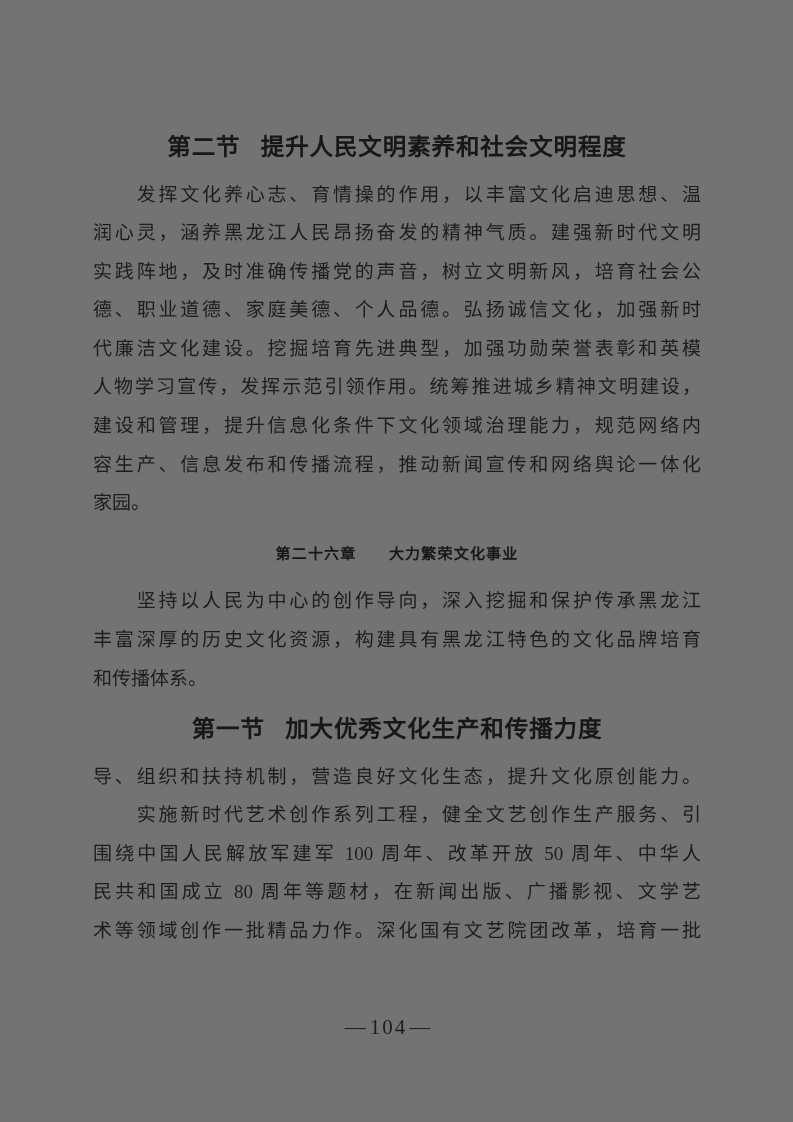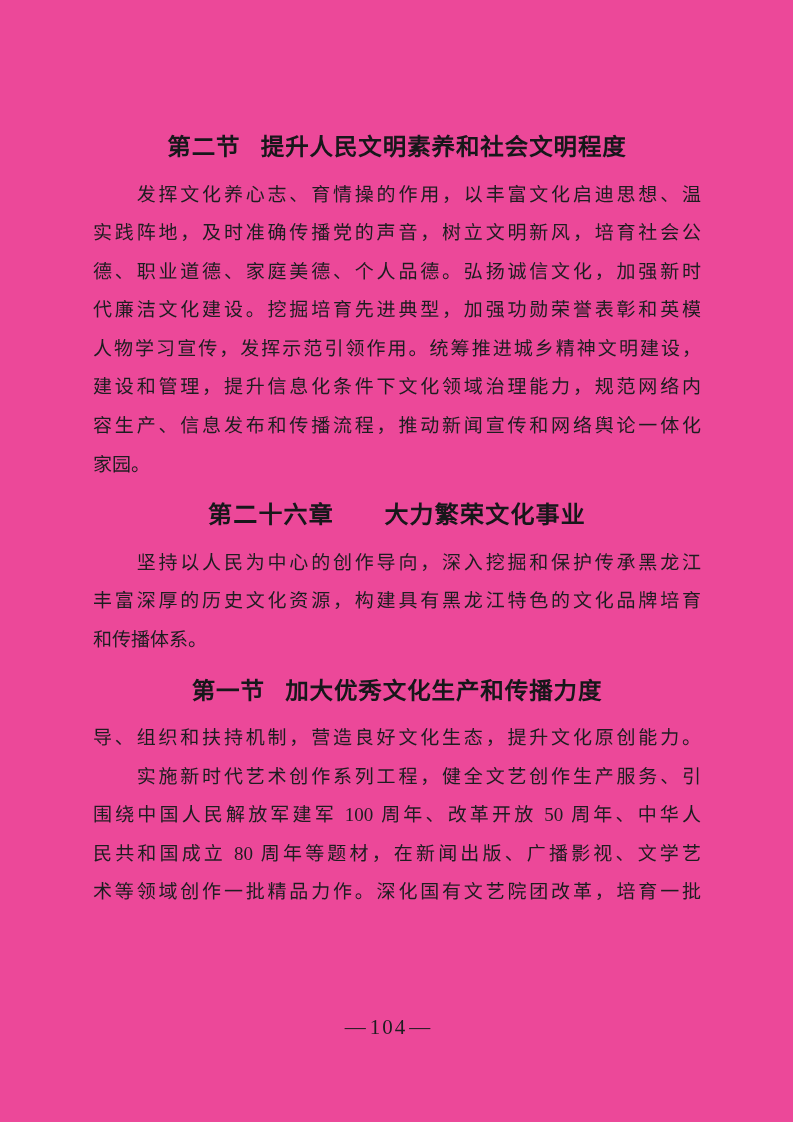--- a/index.html
+++ b/index.html
@@ -30,21 +30,21 @@
     text-align: center;
     font-size: 23.5px;
     font-weight: 700;
     color: #17171a;
     letter-spacing: 0.6px;
     line-height: 38.5px;
     margin: 0;
     white-space: pre;
   }
   .heading.chapter {
-    font-size: 24px;
+    font-size: 15px;
     letter-spacing: 1.2px;
   }
   .heading.section-1 {
     letter-spacing: 0.9px;
   }
 
   .gap-before-heading { height: 12px; }
   .gap-after-heading  { height: 9px; }
 
   
@@ -95,30 +95,31 @@
     font-size: 19px;
     letter-spacing: 0.4px;
     color: #e9f0dc;
     user-select: none;
     white-space: nowrap;
   }
 </style>
 </head>
 <body>
 
-<div class="page" style="background: #ec4899;">
+<div class="page" style="background: #737373;">
 
   <div class="content">
 
     <h2 class="heading section-1">第二节   提升人民文明素养和社会文明程度</h2>
 
     <div class="gap-after-heading"></div>
 
     <div class="para">
       <span class="line indent">　　发挥文化养心志、育情操的作用，以丰富文化启迪思想、温</span>
+      <span class="line">润心灵，涵养黑龙江人民昂扬奋发的精神气质。建强新时代文明</span>
       <span class="line">实践阵地，及时准确传播党的声音，树立文明新风，培育社会公</span>
       <span class="line">德、职业道德、家庭美德、个人品德。弘扬诚信文化，加强新时</span>
       <span class="line">代廉洁文化建设。挖掘培育先进典型，加强功勋荣誉表彰和英模</span>
       <span class="line">人物学习宣传，发挥示范引领作用。统筹推进城乡精神文明建设，</span>
       <span class="line">建设和管理，提升信息化条件下文化领域治理能力，规范网络内</span>
       <span class="line">容生产、信息发布和传播流程，推动新闻宣传和网络舆论一体化</span>
       <span class="line last">家园。</span>
     </div>
 
     <div class="gap-before-heading"></div>

